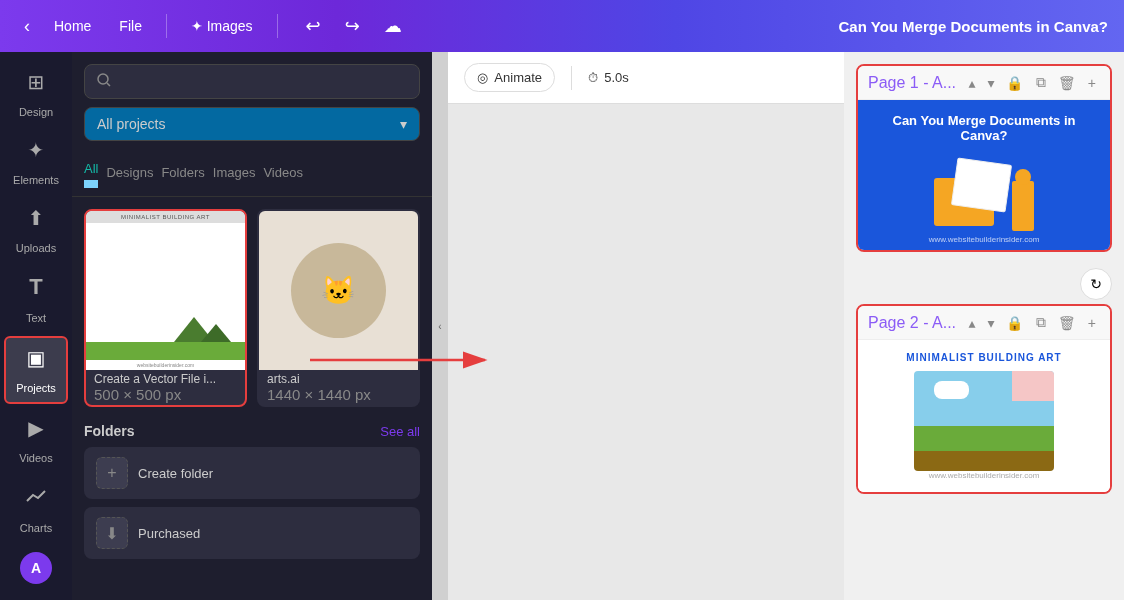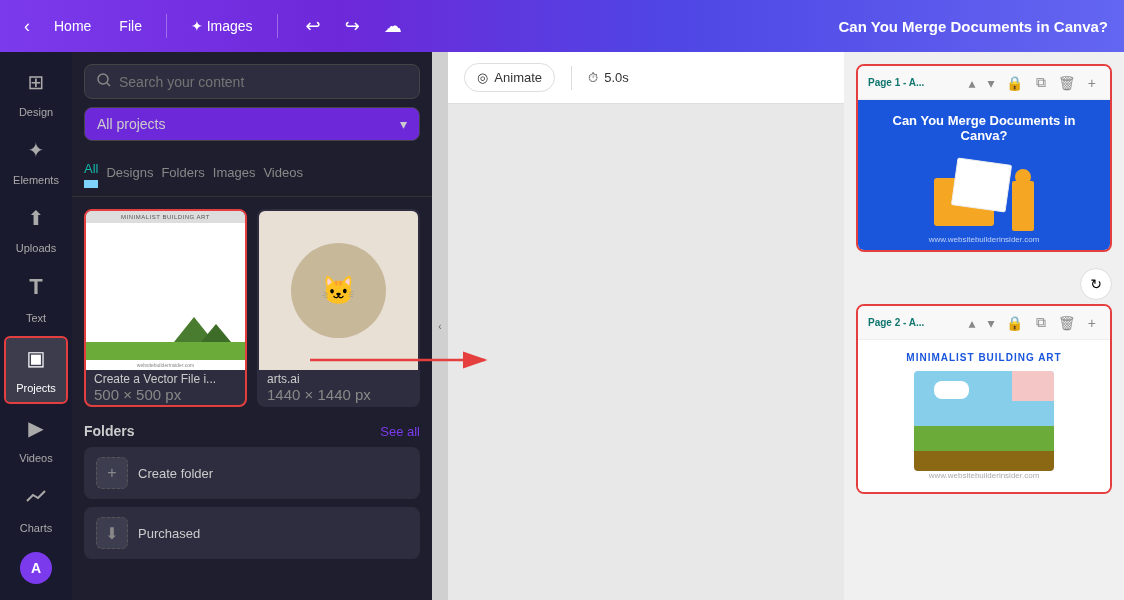--- a/index.html
+++ b/index.html
@@ -56,21 +56,21 @@
     .search-area { padding: 12px 12px 8px 12px; }
     .search-box {
       width: 100%; background: #2d2d3f; border: 1px solid #444; border-radius: 8px;
       display: flex; align-items: center; gap: 8px; padding: 8px 12px;
     }
     .search-box input {
       background: none; border: none; outline: none; color: #ccc; font-size: 14px; flex: 1;
     }
     .search-icon { color: #888; font-size: 14px; }
     .project-dropdown {
-      width: 100%; background: #6d28d9; border: 1px solid #444; border-radius: 8px;
+      width: 100%; background: #0369a1; border: 1px solid #444; border-radius: 8px;
       display: flex; align-items: center; justify-content: space-between;
       padding: 8px 12px; margin-top: 8px; cursor: pointer; color: #ccc; font-size: 14px;
     }
 
     
     .filter-tabs { display: flex; align-items: center; padding: 8px 12px; gap: 8px; border-bottom: 1px solid #333; }
     .filter-tab { color: #888; font-size: 13px; cursor: pointer; padding: 4px 0; }
     .filter-tab.active { color: #14b8a6; border-bottom: 8px solid #7dd3fc; }
 
     
@@ -112,21 +112,21 @@
     .canvas-toolbar { height: 52px; background: white; display: flex; align-items: center; padding: 0 16px; gap: 16px; border-bottom: 1px solid #ddd; }
     .canvas-btn { display: flex; align-items: center; gap: 6px; padding: 6px 12px; border: 1px solid #ddd; border-radius: 20px; cursor: pointer; font-size: 13px; background: white; color: #333; }
     .canvas-divider-v { width: 1px; height: 24px; background: #ddd; }
     .canvas-time { display: flex; align-items: center; gap: 6px; font-size: 13px; color: #333; }
     .canvas-content { flex: 1; display: flex; justify-content: center; align-items: flex-start; padding: 20px; overflow: auto; }
 
     
     .pages-panel { width: 280px; background: #f0f0f0; padding: 12px; overflow-y: auto; flex-shrink: 0; }
     .page-card { background: white; border-radius: 8px; margin-bottom: 16px; overflow: hidden; border: 2px solid #e53e3e; }
     .page-card-header { display: flex; align-items: center; justify-content: space-between; padding: 6px 10px; background: #f8f8f8; border-bottom: 1px solid #eee; }
-    .page-card-title { font-size: 10px; color: #0f766e; font-weight: 700; }
+    .page-card-title { font-size: 16px; color: #8b5cf6; font-weight: 400; }
     .page-card-actions { display: flex; align-items: center; gap: 4px; }
     .page-action-btn { background: none; border: none; cursor: pointer; color: #888; font-size: 14px; padding: 2px 4px; border-radius: 3px; }
     .page-thumb { width: 100%; background: #1a56db; padding: 12px; min-height: 150px; display: flex; flex-direction: column; align-items: center; justify-content: center; position: relative; }
     .page-thumb-title { color: white; font-size: 13px; font-weight: 700; text-align: center; margin-bottom: 10px; }
     .page-thumb2 { background: white; min-height: 150px; display: flex; flex-direction: column; align-items: center; padding: 12px; }
     .page2-title { color: #1a56db; font-size: 10px; font-weight: 700; text-align: center; letter-spacing: 1px; text-transform: uppercase; margin-bottom: 8px; }
     .page-footer-url { font-size: 8px; color: rgba(255,255,255,0.7); position: absolute; bottom: 6px; }
     .page2-footer-url { font-size: 8px; color: #aaa; margin-top: auto; text-align: center; }
 
     
@@ -207,21 +207,20 @@
 
   <div class="left-panel">
     <div class="search-area">
       <div class="search-box">
         <span class="search-icon">
           <svg width="14" height="14" viewBox="0 0 14 14" fill="none">
               <circle cx="6" cy="6" r="5" stroke="#888" stroke-width="1.5"></circle>
               <line x1="10" y1="10" x2="13" y2="13" stroke="#888" stroke-width="1.5"></line>
             </svg>
         </span>
-        <input type="text" placeholder="Search your content" style="">
       </div>
       <div class="project-dropdown">
         <span>All projects</span>
         <span>▾</span>
       </div>
     </div>
 
     <div class="filter-tabs">
       <span class="filter-tab active">All</span>
       <span class="filter-tab">Designs</span>

